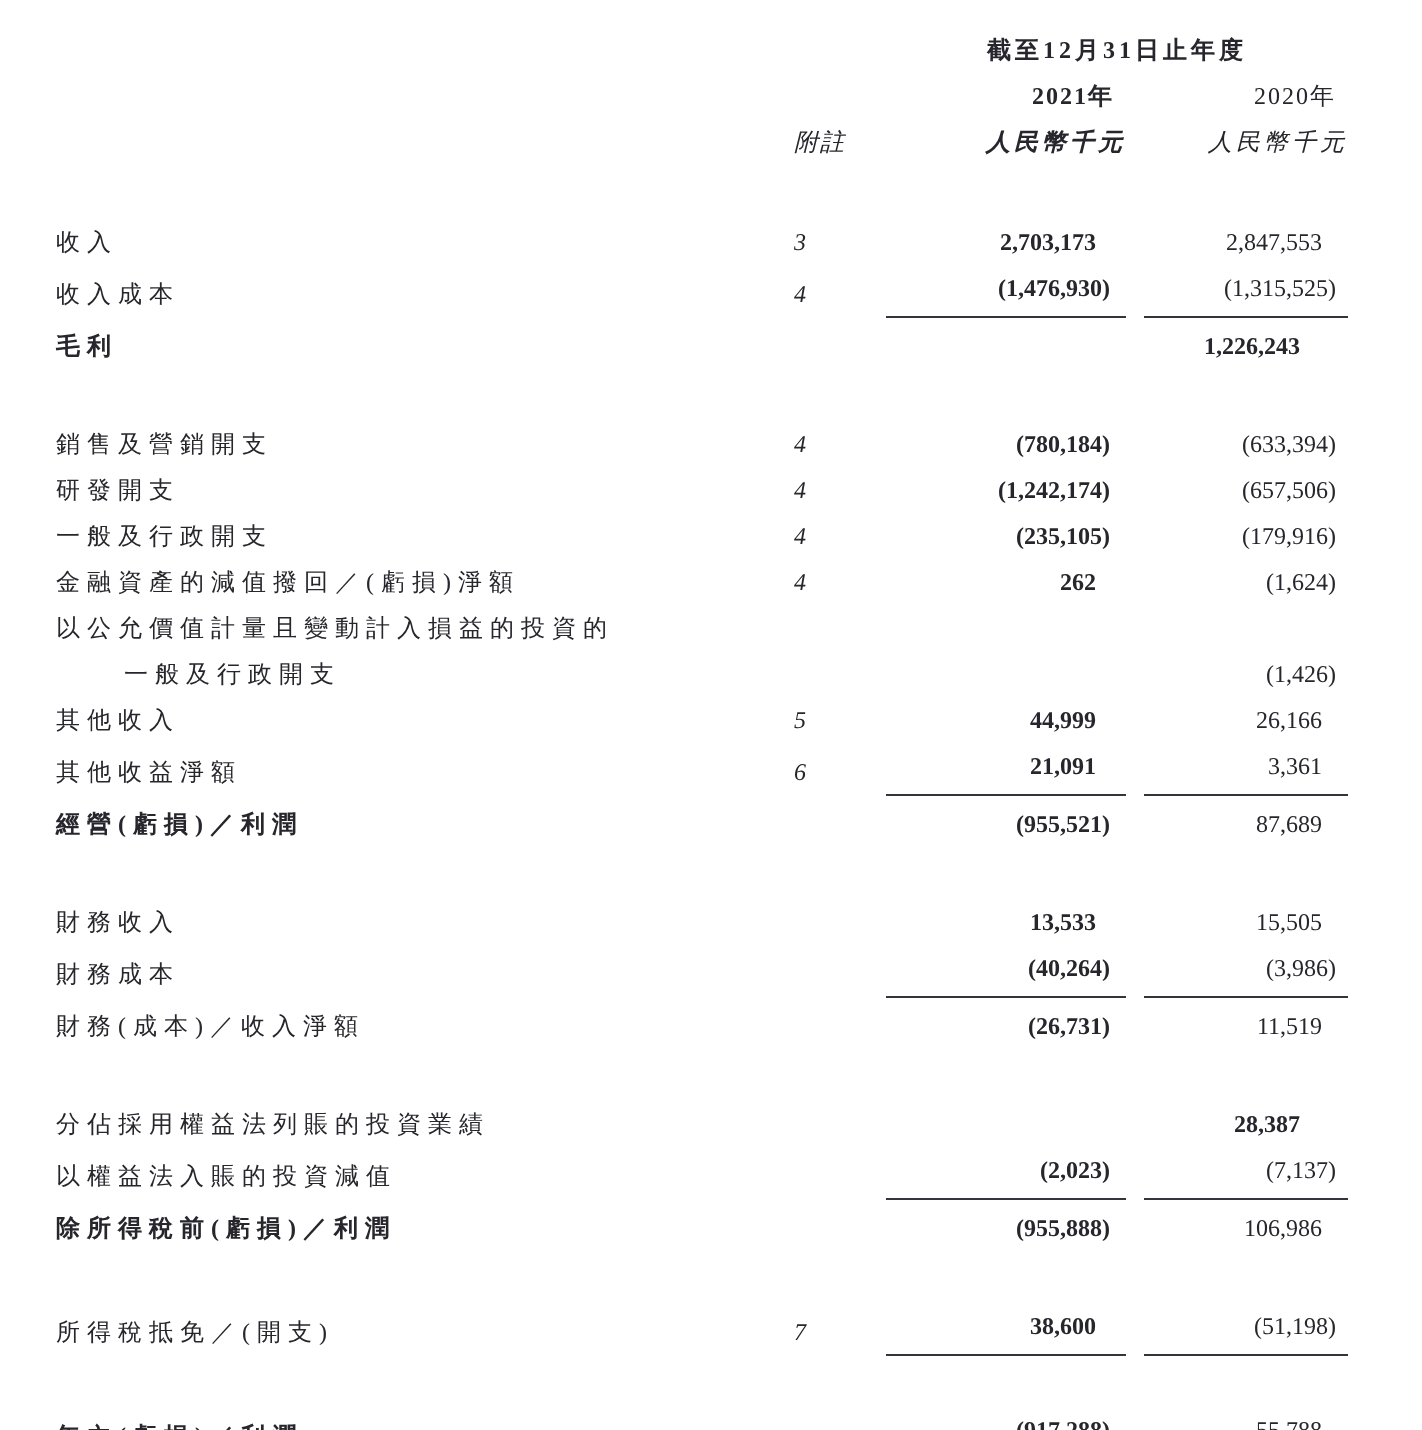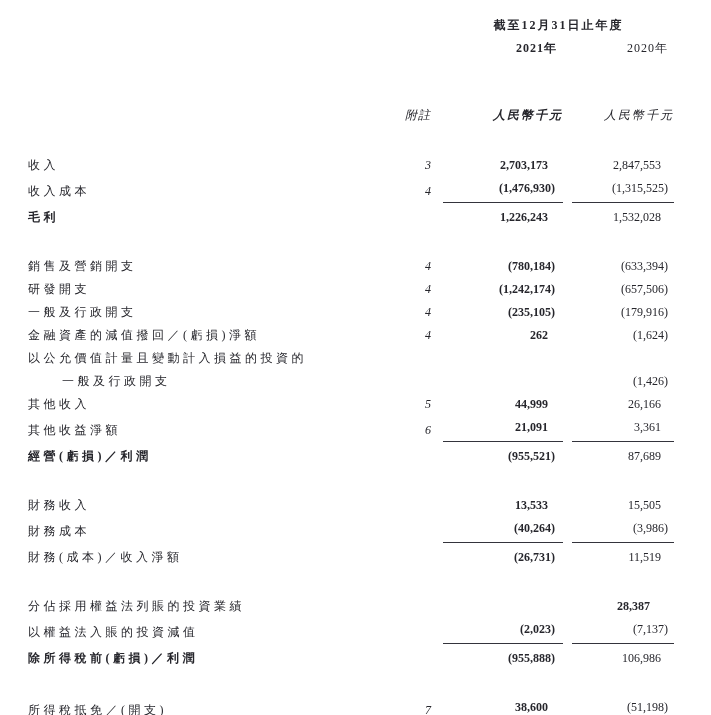--- a/index.html
+++ b/index.html
@@ -4,35 +4,35 @@
 <style>
   html,body{margin:0;padding:0;}
   body{
     width:711px;height:715px;overflow:hidden;background:#ffffff;
     font-family:"Liberation Serif","DejaVu Serif",serif;
     color:#26262c;
   }
   .page{padding:14px 37px 0 28px;}
   .row{display:flex;align-items:flex-end;line-height:23px;font-size:12px;}
   .c-label{flex:1;letter-spacing:3.5px;white-space:nowrap;}
-  .c-note{width:34px;margin-right:12px;text-align:right;font-style:italic;flex:none;}
+  .c-note{width:34px;margin-right:12px;text-align:left;font-style:italic;flex:none;}
   .c-2021{width:120px;margin-right:9px;text-align:right;padding-right:15px;font-weight:700;flex:none;box-sizing:border-box;}
   .c-2020{width:102px;text-align:right;padding-right:13px;flex:none;box-sizing:border-box;}
   .amt span{display:inline-block;}
   .amt span.hang{margin-right:-7px;}
   .rule{margin-bottom:3px;}
   .rule .amt{border-bottom:1.4px solid #34343c;padding-bottom:2px;}
   .gap{margin-top:26px;}
   .total .c-label{font-weight:700;}
   .l2{padding-left:34px;}
   
   .h1 .span2{width:231px;text-align:center;font-weight:700;letter-spacing:2px;flex:none;}
   .h2 .c-2021,.h2 .c-2020{padding-right:6px;letter-spacing:1px;}
   .h3 .c-note{letter-spacing:1px;}
-  .h3 .c-2021,.h3 .c-2020{font-style:italic;letter-spacing:2px;padding-right:0;margin-top:44px;}
+  .h3 .c-2021,.h3 .c-2020{font-style:italic;letter-spacing:2px;padding-right:0;}
   .hdr-gap{height:27px;}
 </style>
 </head>
 <body>
 
 <div class="page">
 
   <div class="row h1">
     <div class="c-label"></div>
     <div class="c-note"></div>
@@ -64,21 +64,20 @@
     <div class="c-label">收入成本</div>
     <div class="c-note">4</div>
     <div class="c-2021 amt"><span class="hang">(1,476,930)</span></div>
     <div class="c-2020 amt"><span class="hang">(1,315,525)</span></div>
   </div>
 
   <div class="row total">
     <div class="c-label">毛利</div>
     <div class="c-note"></div>
     <div class="c-2021 amt"><span>1,226,243</span></div>
-    <div class="c-2020 amt"><span>1,532,028</span></div>
   </div>
 
   <div class="row gap">
     <div class="c-label">銷售及營銷開支</div>
     <div class="c-note">4</div>
     <div class="c-2021 amt"><span class="hang">(780,184)</span></div>
     <div class="c-2020 amt"><span class="hang">(633,394)</span></div>
   </div>
 
   <div class="row">

